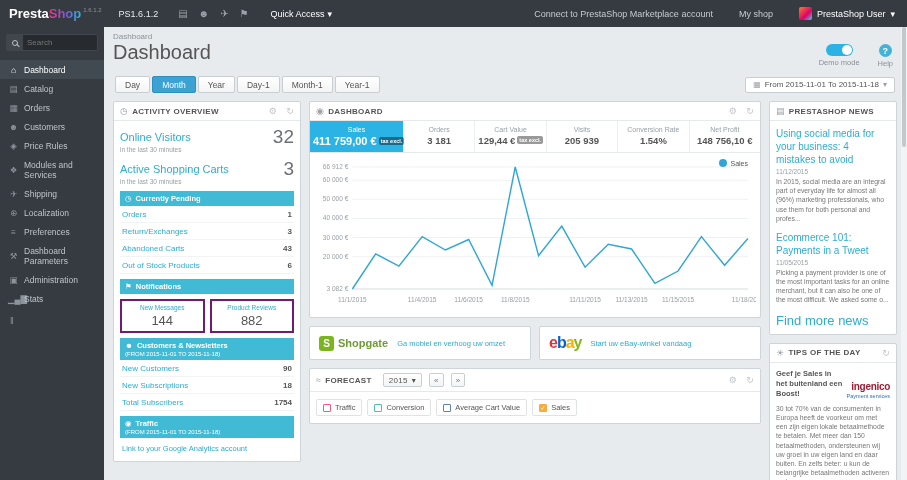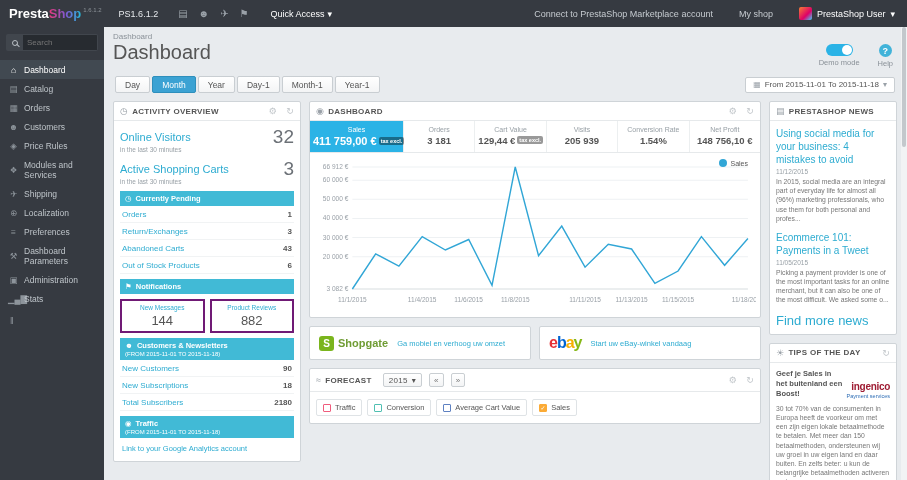--- a/index.html
+++ b/index.html
@@ -325,21 +325,21 @@
           <div class="arow">
               <span class="al">New Customers</span>
               <span class="av">90</span>
             </div>
           <div class="arow">
               <span class="al">New Subscriptions</span>
               <span class="av">18</span>
             </div>
           <div class="arow">
               <span class="al">Total Subscribers</span>
-              <span class="av">2180</span>
+              <span class="av">1754</span>
             </div>
 
           <div class="sect" style="background: rgb(65, 186, 214);">
             <span class="s1">
                 <span>◉</span>
                 <span>Traffic</span>
               </span>
             <span class="sub">(FROM 2015-11-01 TO 2015-11-18)</span>
           </div>
           <span class="galink">Link to your Google Analytics account</span>

